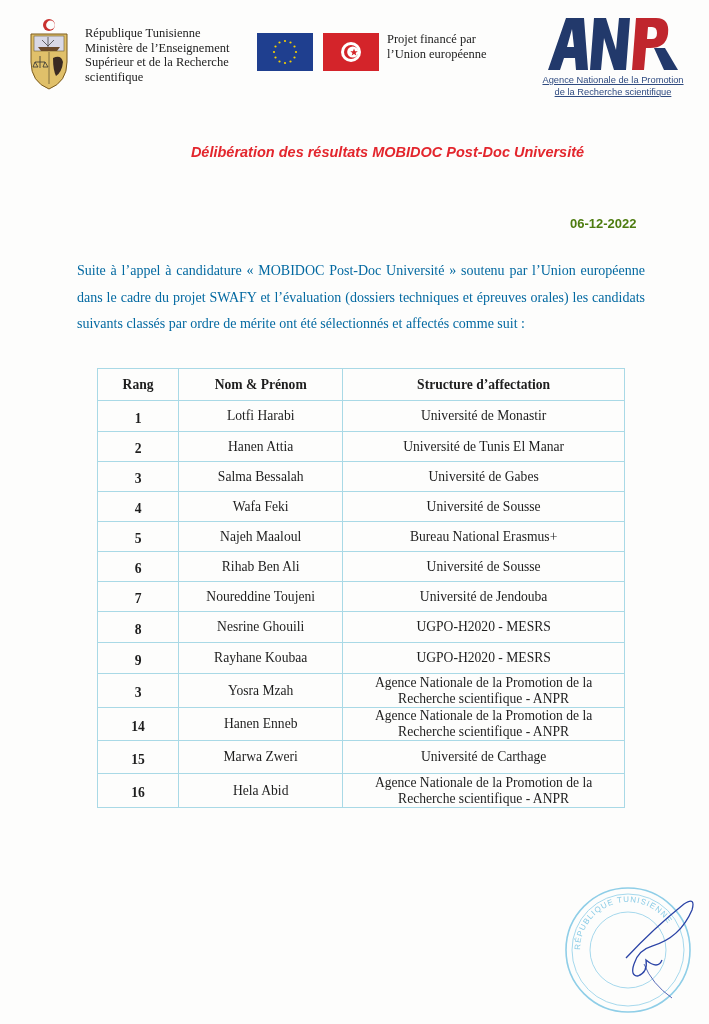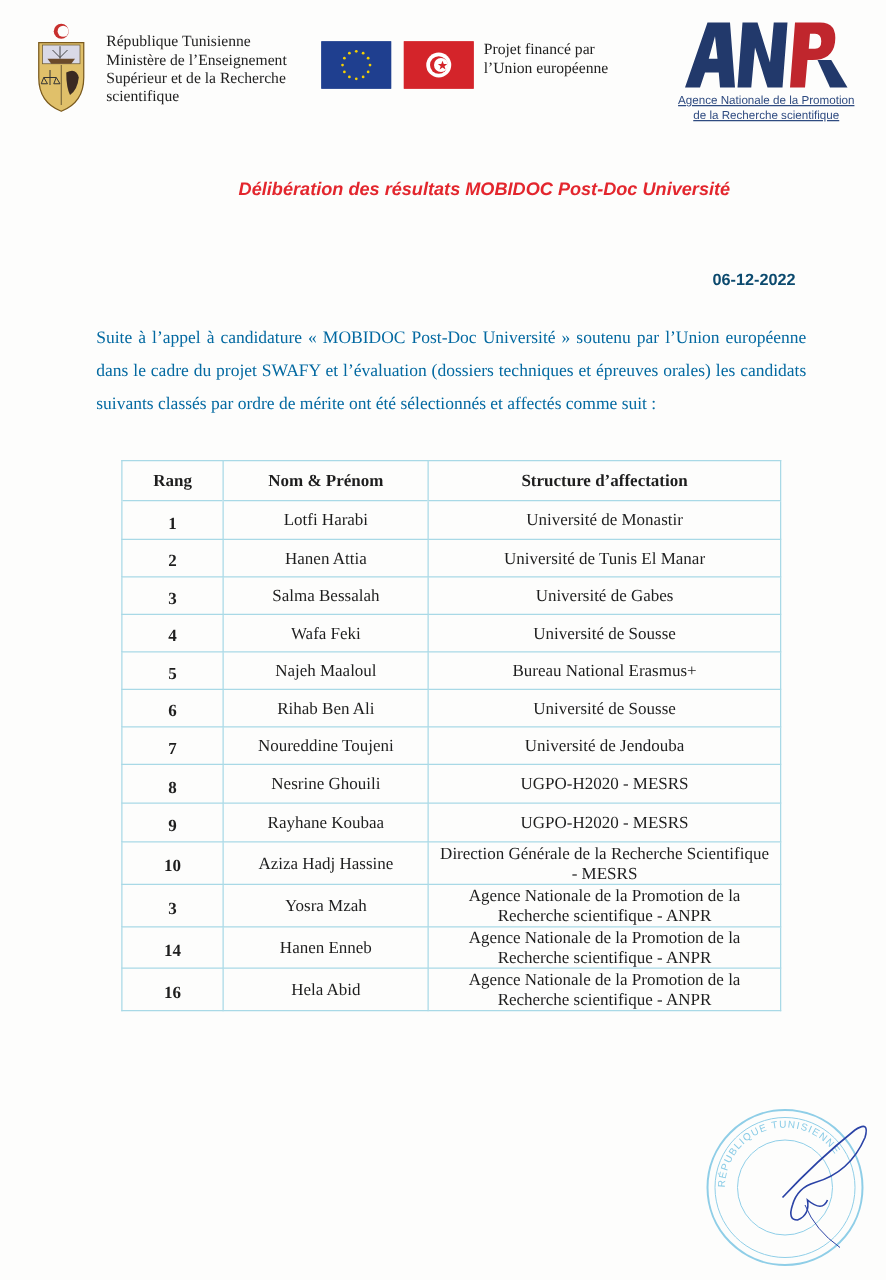--- a/index.html
+++ b/index.html
@@ -18,21 +18,21 @@
     .tn-flag { left: 323px; top: 33px; width: 56px; height: 38px; background: #d4242a; }
     .funded { left: 387px; top: 32px; font-size: 12.5px; line-height: 15px; color: #222; }
     .anpr-logo { left: 544px; top: 14px; width: 138px; height: 60px; }
     .anpr-sub { left: 538px; top: 74px; width: 150px; text-align: center;
       font-family: "Liberation Sans", sans-serif; font-size: 9.3px; line-height: 12px; color: #2f4b80; text-decoration: underline; }
 
     .doc-title { left: 0; width: 709px; top: 144px; text-align: center;
       font-family: "Liberation Sans", sans-serif; font-weight: bold; font-style: italic;
       font-size: 14.5px; color: #e3262d; padding-left: 33px; }
     .doc-date { left: 570px; top: 216px;
-      font-family: "Liberation Sans", sans-serif; font-weight: bold; font-size: 13px; color: #0c4a6e; }
+      font-family: "Liberation Sans", sans-serif; font-weight: bold; font-size: 13px; color: #4d7c0f; }
 
     .intro { left: 77px; top: 258px; width: 568px; font-size: 14px; line-height: 26.7px;
       text-align: justify; color: #0369a1; }
 
     
     .results { left: 97px; top: 368px; width: 528px; border-collapse: collapse; font-size: 13.6px; border-radius: 18px; }
     .results th, .results td { border: 1px solid #a9d9e6; text-align: center; padding: 0 2px; color: #1e1e1e; }
     .results th { height: 31px; font-weight: bold; font-size: 13.6px; border-bottom: 1.5px dashed #8fc9dc; }
     .results td { line-height: 16px; }
     .results td.rank { font-weight: bold; padding-top: 5px; vertical-align: middle; }
@@ -179,41 +179,40 @@
         </td>
       </tr>
       <tr style="height: 31px;">
         <td class="rank">9</td>
         <td>Rayhane Koubaa</td>
         <td>
           <div>UGPO-H2020 - MESRS</div>
         </td>
       </tr>
       <tr style="height: 34px;">
-        <td class="rank">10</td>
-        <td>Aziza Hadj Hassine</td>
-        <td>
-          <div>Direction Générale de la Recherche Scientifique</div>
-          <div>- MESRS</div>
-        </td>
-      </tr>
-      <tr style="height: 34px;">
         <td class="rank">3</td>
         <td>Yosra Mzah</td>
         <td>
           <div>Agence Nationale de la Promotion de la</div>
           <div>Recherche scientifique - ANPR</div>
         </td>
       </tr>
       <tr style="height: 19px;">
         <td class="rank">14</td>
         <td>Hanen Enneb</td>
         <td>
           <div>Agence Nationale de la Promotion de la</div>
           <div>Recherche scientifique - ANPR</div>
+        </td>
+      </tr>
+      <tr style="height: 33px;">
+        <td class="rank">15</td>
+        <td>Marwa Zweri</td>
+        <td>
+          <div>Université de Carthage</div>
         </td>
       </tr>
       <tr style="height: 34px;">
         <td class="rank">16</td>
         <td>Hela Abid</td>
         <td>
           <div>Agence Nationale de la Promotion de la</div>
           <div>Recherche scientifique - ANPR</div>
         </td>
       </tr>

